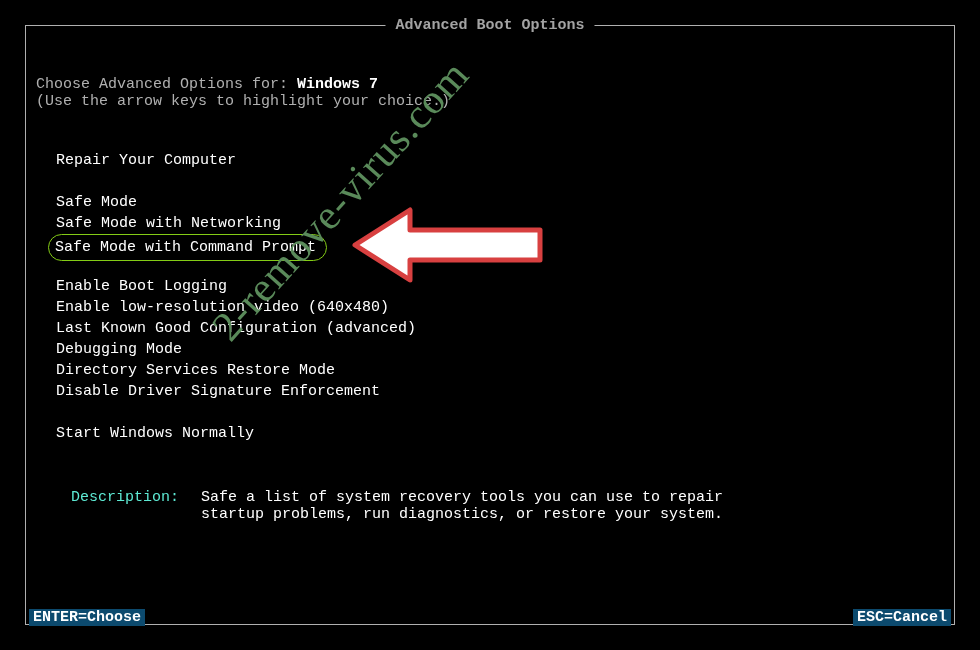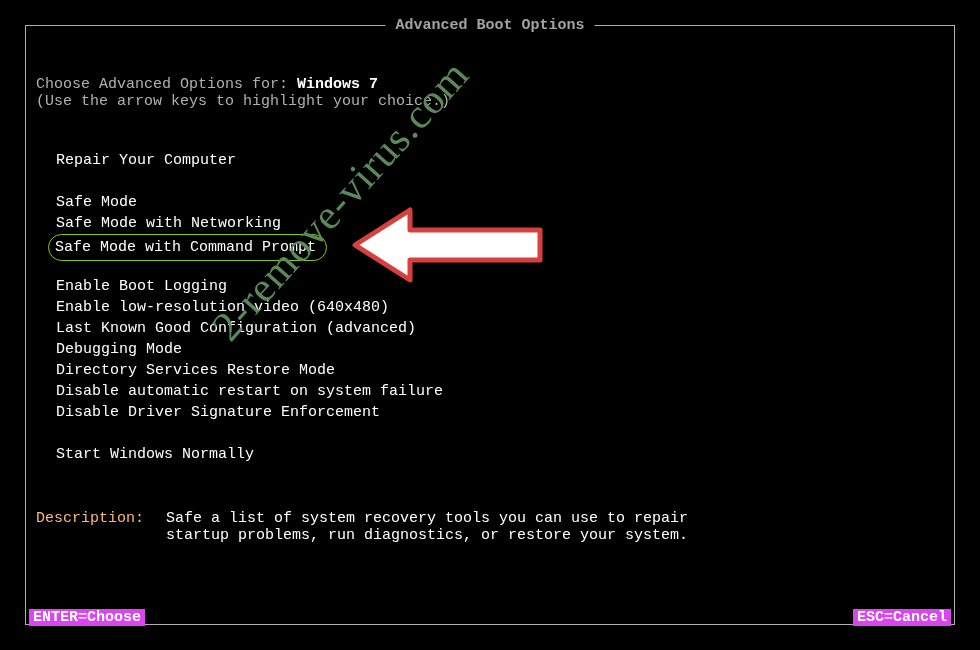--- a/index.html
+++ b/index.html
@@ -71,38 +71,39 @@
       padding: 2px 10px 2px 6px;
       margin-left: -8px;
     }
     .desc-section {
       margin-top: 45px;
     }
     .desc-row {
       display: flex;
     }
     .desc-label {
-      color: #fdba74;
+      color: #5eead4;
       width: 130px;
       flex-shrink: 0;
+      margin-left: 35px;
     }
     .desc-text {
       color: #fff;
     }
     .footer {
       position: absolute;
       bottom: -2px;
       left: 0;
       right: 0;
       display: flex;
       justify-content: space-between;
       padding: 0 3px;
     }
     .footer span {
-      background: #d946ef;
+      background: #0c4a6e;
       color: #fff;
       font-weight: bold;
       padding: 0 4px;
     }
     .arrow {
       position: absolute;
       left: 350px;
       top: 200px;
       pointer-events: none;
     }
@@ -138,21 +139,20 @@
         <div class="group-gap"></div>
         <div class="opt-row"><span class="opt">Safe Mode</span></div>
         <div class="opt-row"><span class="opt">Safe Mode with Networking</span></div>
         <div class="opt-row"><span class="opt highlighted">Safe Mode with Command Prompt</span></div>
         <div class="group-gap"></div>
         <div class="opt-row"><span class="opt">Enable Boot Logging</span></div>
         <div class="opt-row"><span class="opt">Enable low-resolution video (640x480)</span></div>
         <div class="opt-row"><span class="opt">Last Known Good Configuration (advanced)</span></div>
         <div class="opt-row"><span class="opt">Debugging Mode</span></div>
         <div class="opt-row"><span class="opt">Directory Services Restore Mode</span></div>
-        <div class="opt-row"><span class="opt">Disable automatic restart on system failure</span></div>
         <div class="opt-row"><span class="opt">Disable Driver Signature Enforcement</span></div>
         <div class="group-gap"></div>
         <div class="opt-row"><span class="opt">Start Windows Normally</span></div>
       </div>
 
     <div class="desc-section">
       <div class="desc-row">
         <div class="desc-label">Description:</div>
         <div class="desc-text">Safe a list of system recovery tools you can use to repair</div>
       </div>

